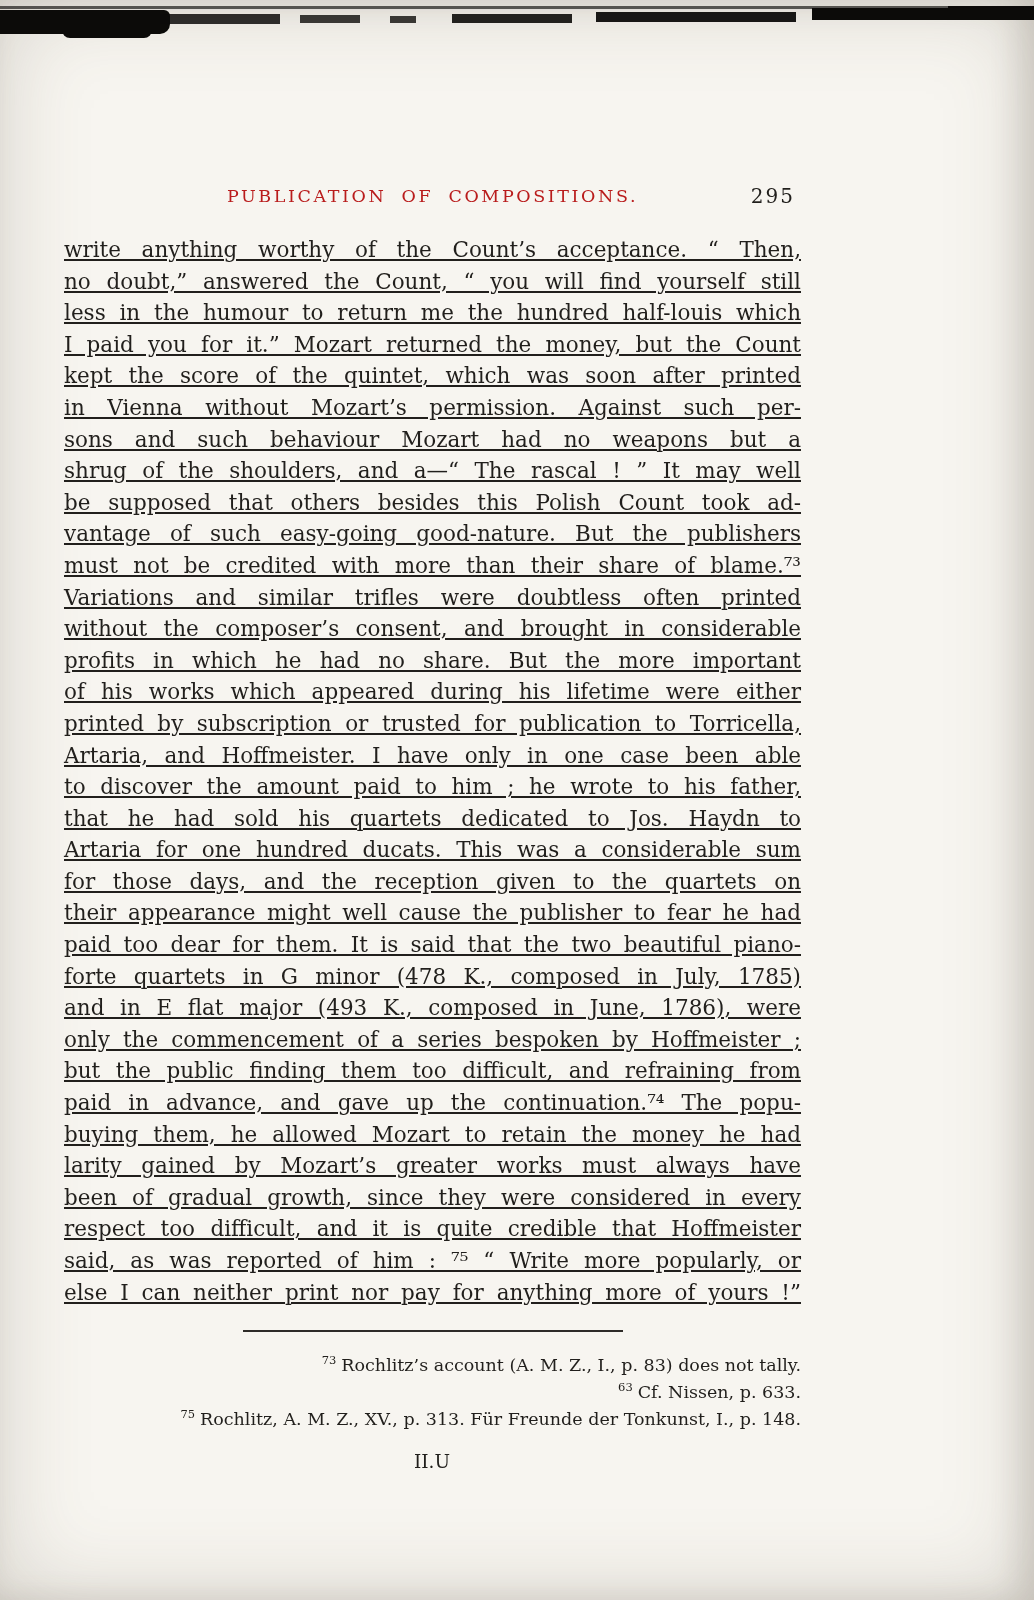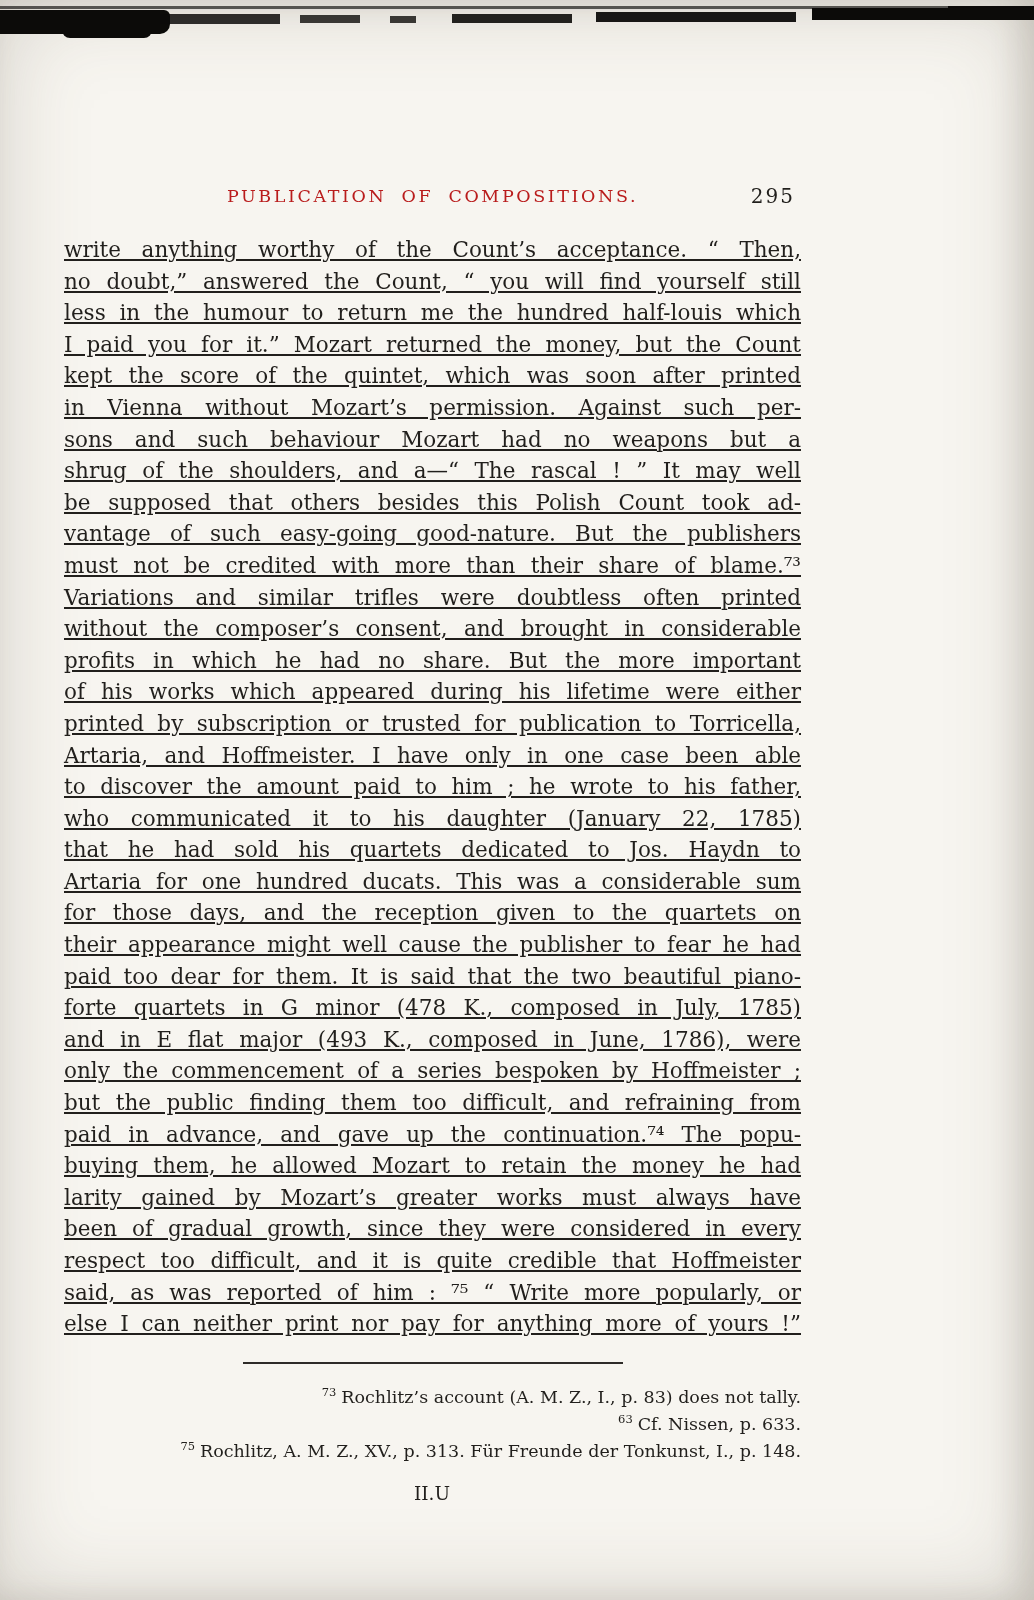--- a/index.html
+++ b/index.html
@@ -136,21 +136,20 @@
         <div class="line">be supposed that others besides this Polish Count took ad-</div>
         <div class="line">vantage of such easy-going good-nature.  But the publishers</div>
         <div class="line">must not be credited with more than their share of blame.⁷³</div>
         <div class="line">Variations and similar trifles were doubtless often printed</div>
         <div class="line">without the composer’s consent, and brought in considerable</div>
         <div class="line">profits in which he had no share.  But the more important</div>
         <div class="line">of his works which appeared during his lifetime were either</div>
         <div class="line">printed by subscription or trusted for publication to Torricella,</div>
         <div class="line">Artaria, and Hoffmeister.  I have only in one case been able</div>
         <div class="line">to discover the amount paid to him ; he wrote to his father,</div>
-        <div class="line">who communicated it to his daughter (January 22, 1785)</div>
         <div class="line">that he had sold his quartets dedicated to Jos. Haydn to</div>
         <div class="line">Artaria for one hundred ducats.  This was a considerable sum</div>
         <div class="line">for those days, and the reception given to the quartets on</div>
         <div class="line">their appearance might well cause the publisher to fear he had</div>
         <div class="line">paid too dear for them.  It is said that the two beautiful piano-</div>
         <div class="line">forte quartets in G minor (478 K., composed in July, 1785)</div>
         <div class="line">and in E flat major (493 K., composed in June, 1786), were</div>
         <div class="line">only the commencement of a series bespoken by Hoffmeister ;</div>
         <div class="line">but the public finding them too difficult, and refraining from</div>
         <div class="line">paid in advance, and gave up the continuation.⁷⁴  The popu-</div>

